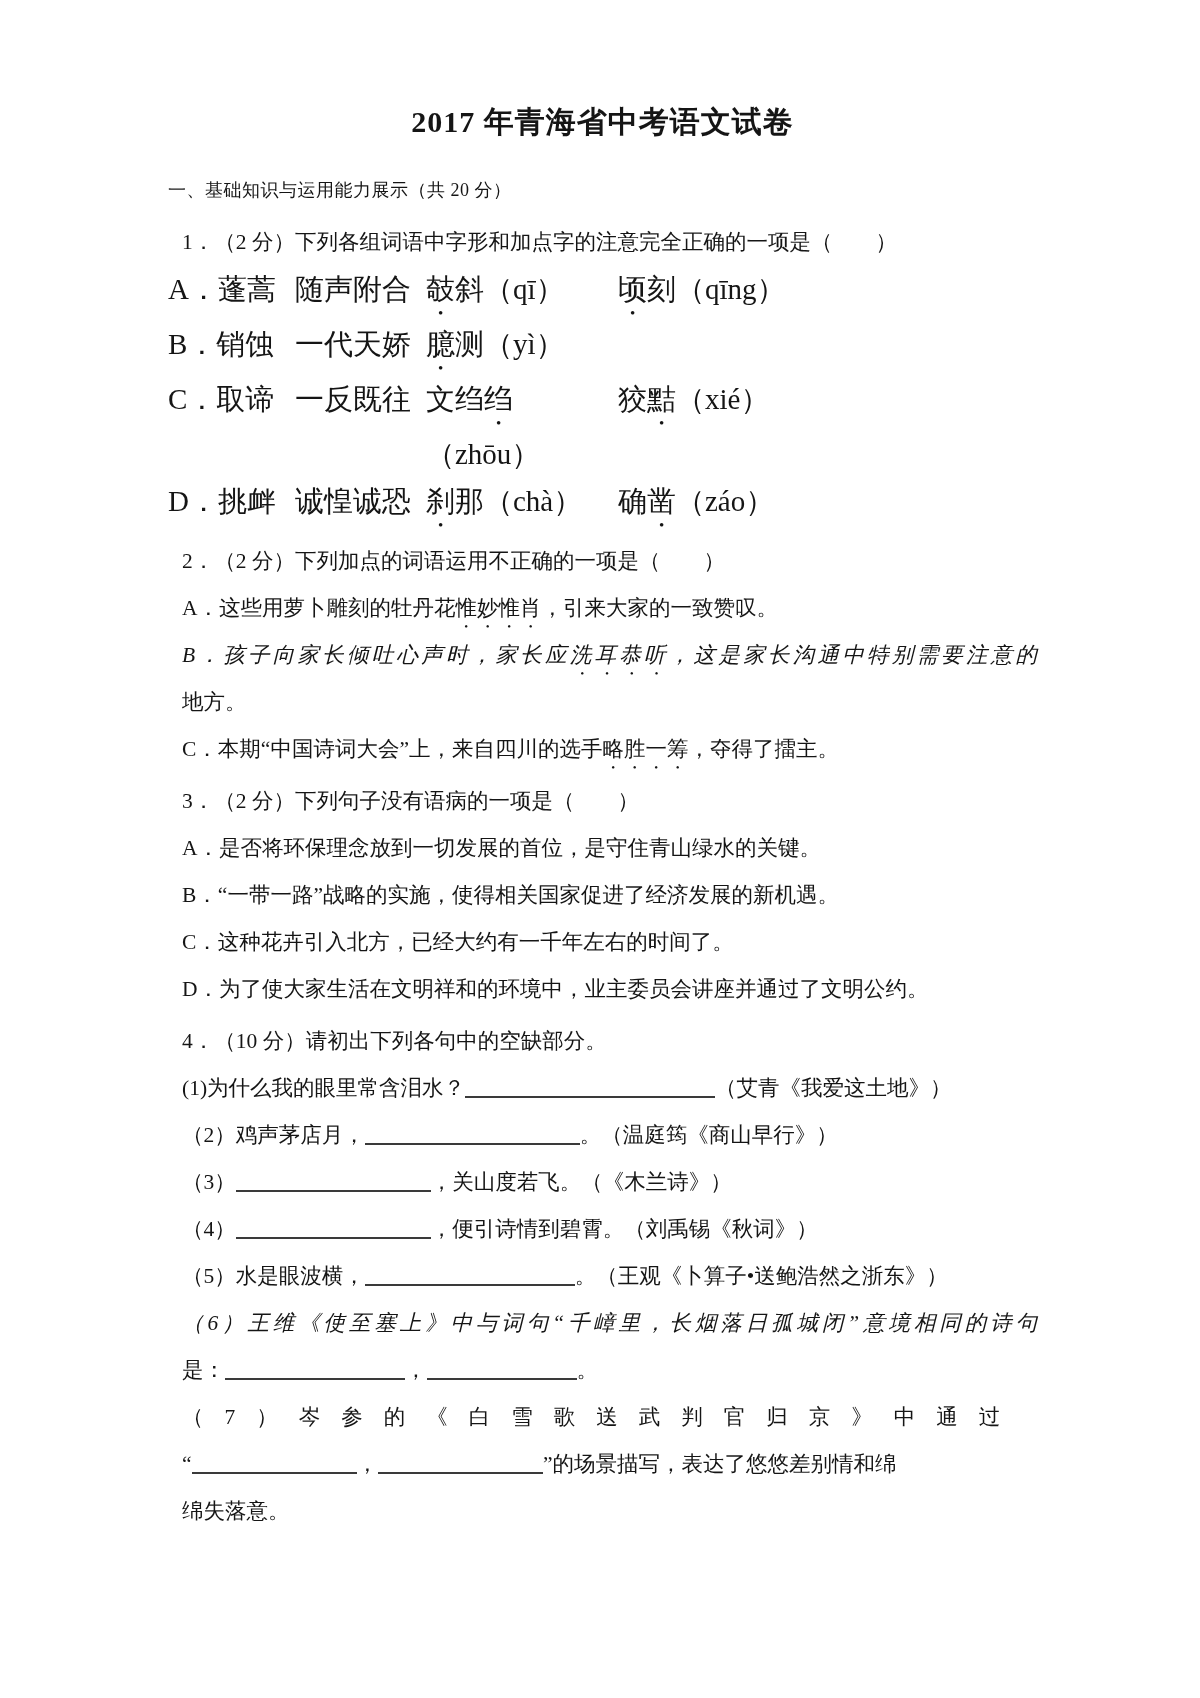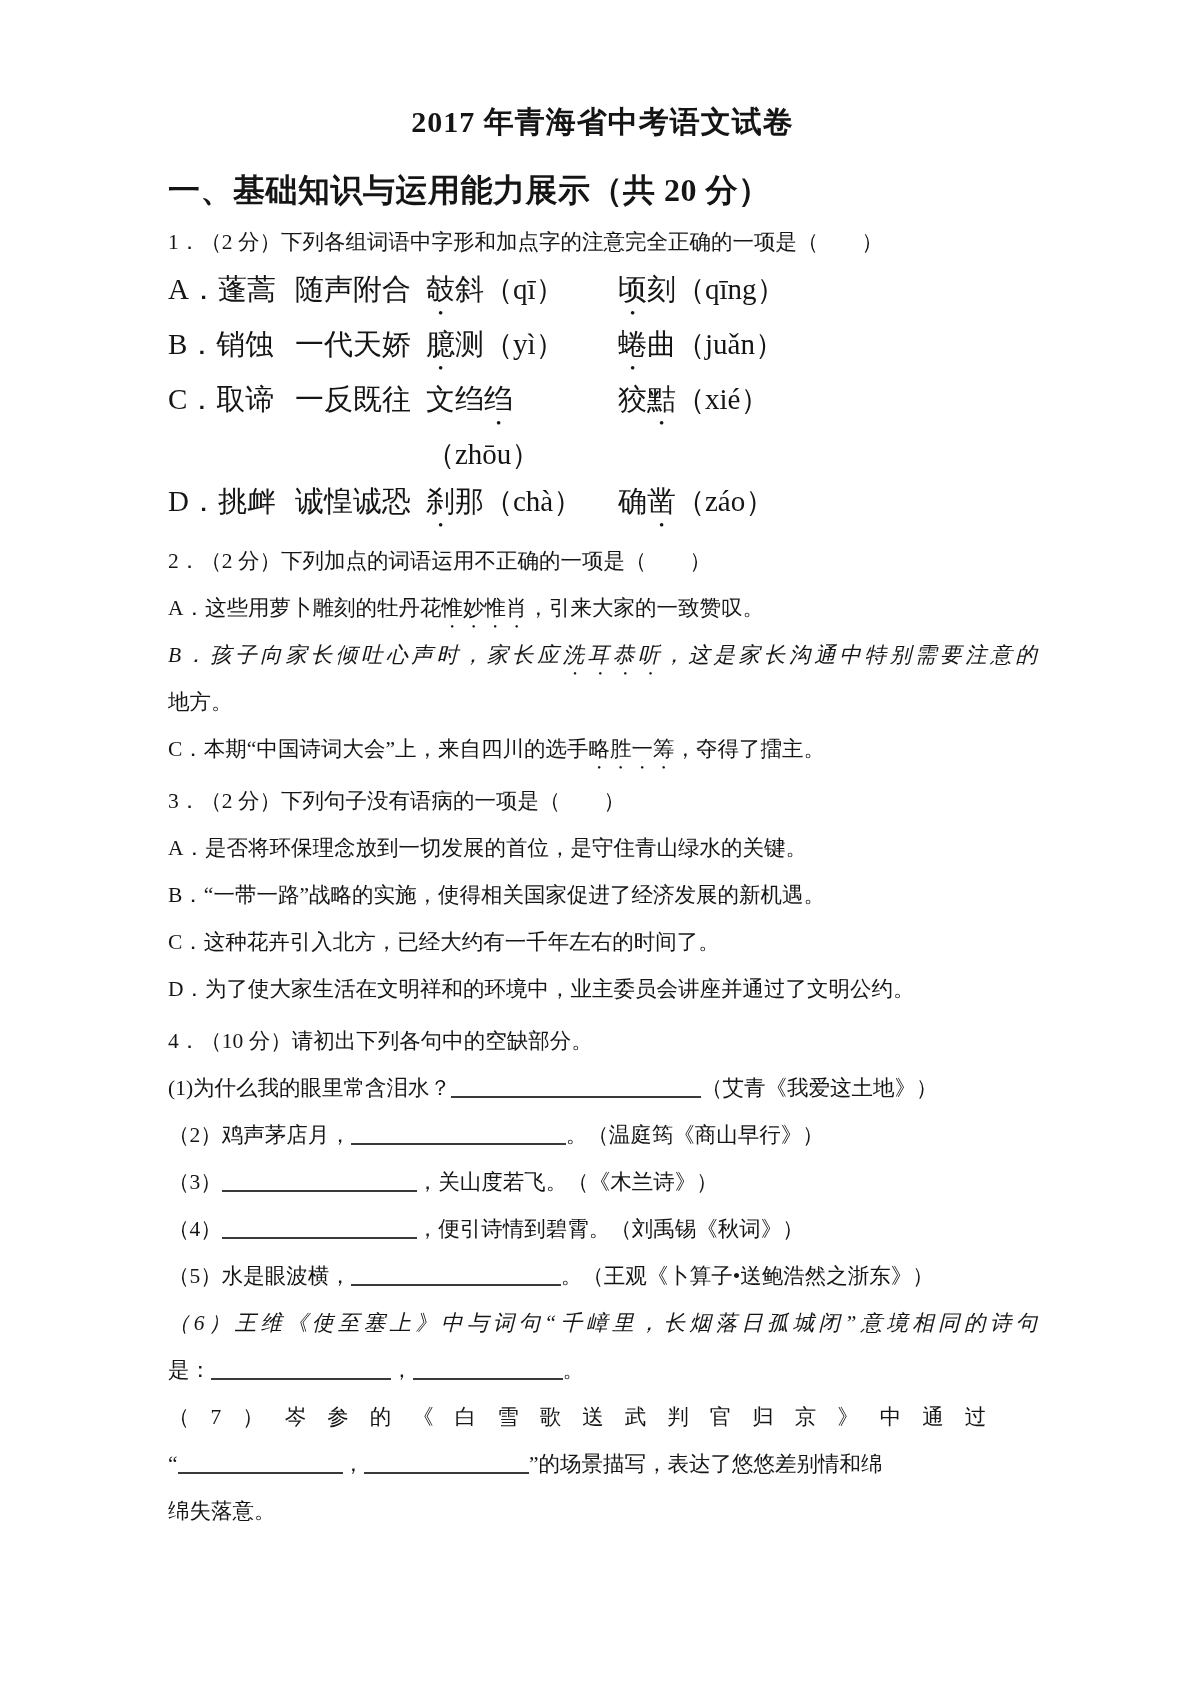--- a/index.html
+++ b/index.html
@@ -16,28 +16,29 @@
     padding:102px 163px 0 168px;
   }
   .title{
     font-size:30px;font-weight:bold;
     text-align:center;
     line-height:40px;
     margin-bottom:24px;
     letter-spacing:1px;
   }
   .heading{
-    font-size:32px;font-weight:bold;
+    font-size:18px;font-weight:normal;
     line-height:48px;
     letter-spacing:0.5px;
   }
   .line{
     font-size:21.5px;
     line-height:47px;
     white-space:nowrap;
+    margin-left:14px;
   }
   .stem{margin-top:5px;}
   .fill{
     white-space:normal;
     text-align:justify;
     text-align-last:justify;
     font-style:italic;
   }
   .spread{letter-spacing:21px;}
   .row{
@@ -74,21 +75,20 @@
       <div class="row">
         <span class="cell c1"><span>A．蓬蒿</span></span>
         <span class="cell c2"><span>随声附合</span></span>
         <span class="cell c3"><span class="em">攲</span><span>斜（qī）</span></span>
         <span class="cell c4"><span class="em">顷</span><span>刻（qīng）</span></span>
       </div>
       <div class="row">
         <span class="cell c1"><span>B．销蚀</span></span>
         <span class="cell c2"><span>一代天娇</span></span>
         <span class="cell c3"><span class="em">臆</span><span>测（yì）</span></span>
-        <span class="cell c4"><span class="em">蜷</span><span>曲（juǎn）</span></span>
       </div>
       <div class="row">
         <span class="cell c1"><span>C．取谛</span></span>
         <span class="cell c2"><span>一反既往</span></span>
         <span class="cell c3"><span>文绉</span><span class="em">绉</span><span>（zhōu）</span></span>
         <span class="cell c4"><span>狡</span><span class="em">黠</span><span>（xié）</span></span>
       </div>
       <div class="row">
         <span class="cell c1"><span>D．挑衅</span></span>
         <span class="cell c2"><span>诚惶诚恐</span></span>

